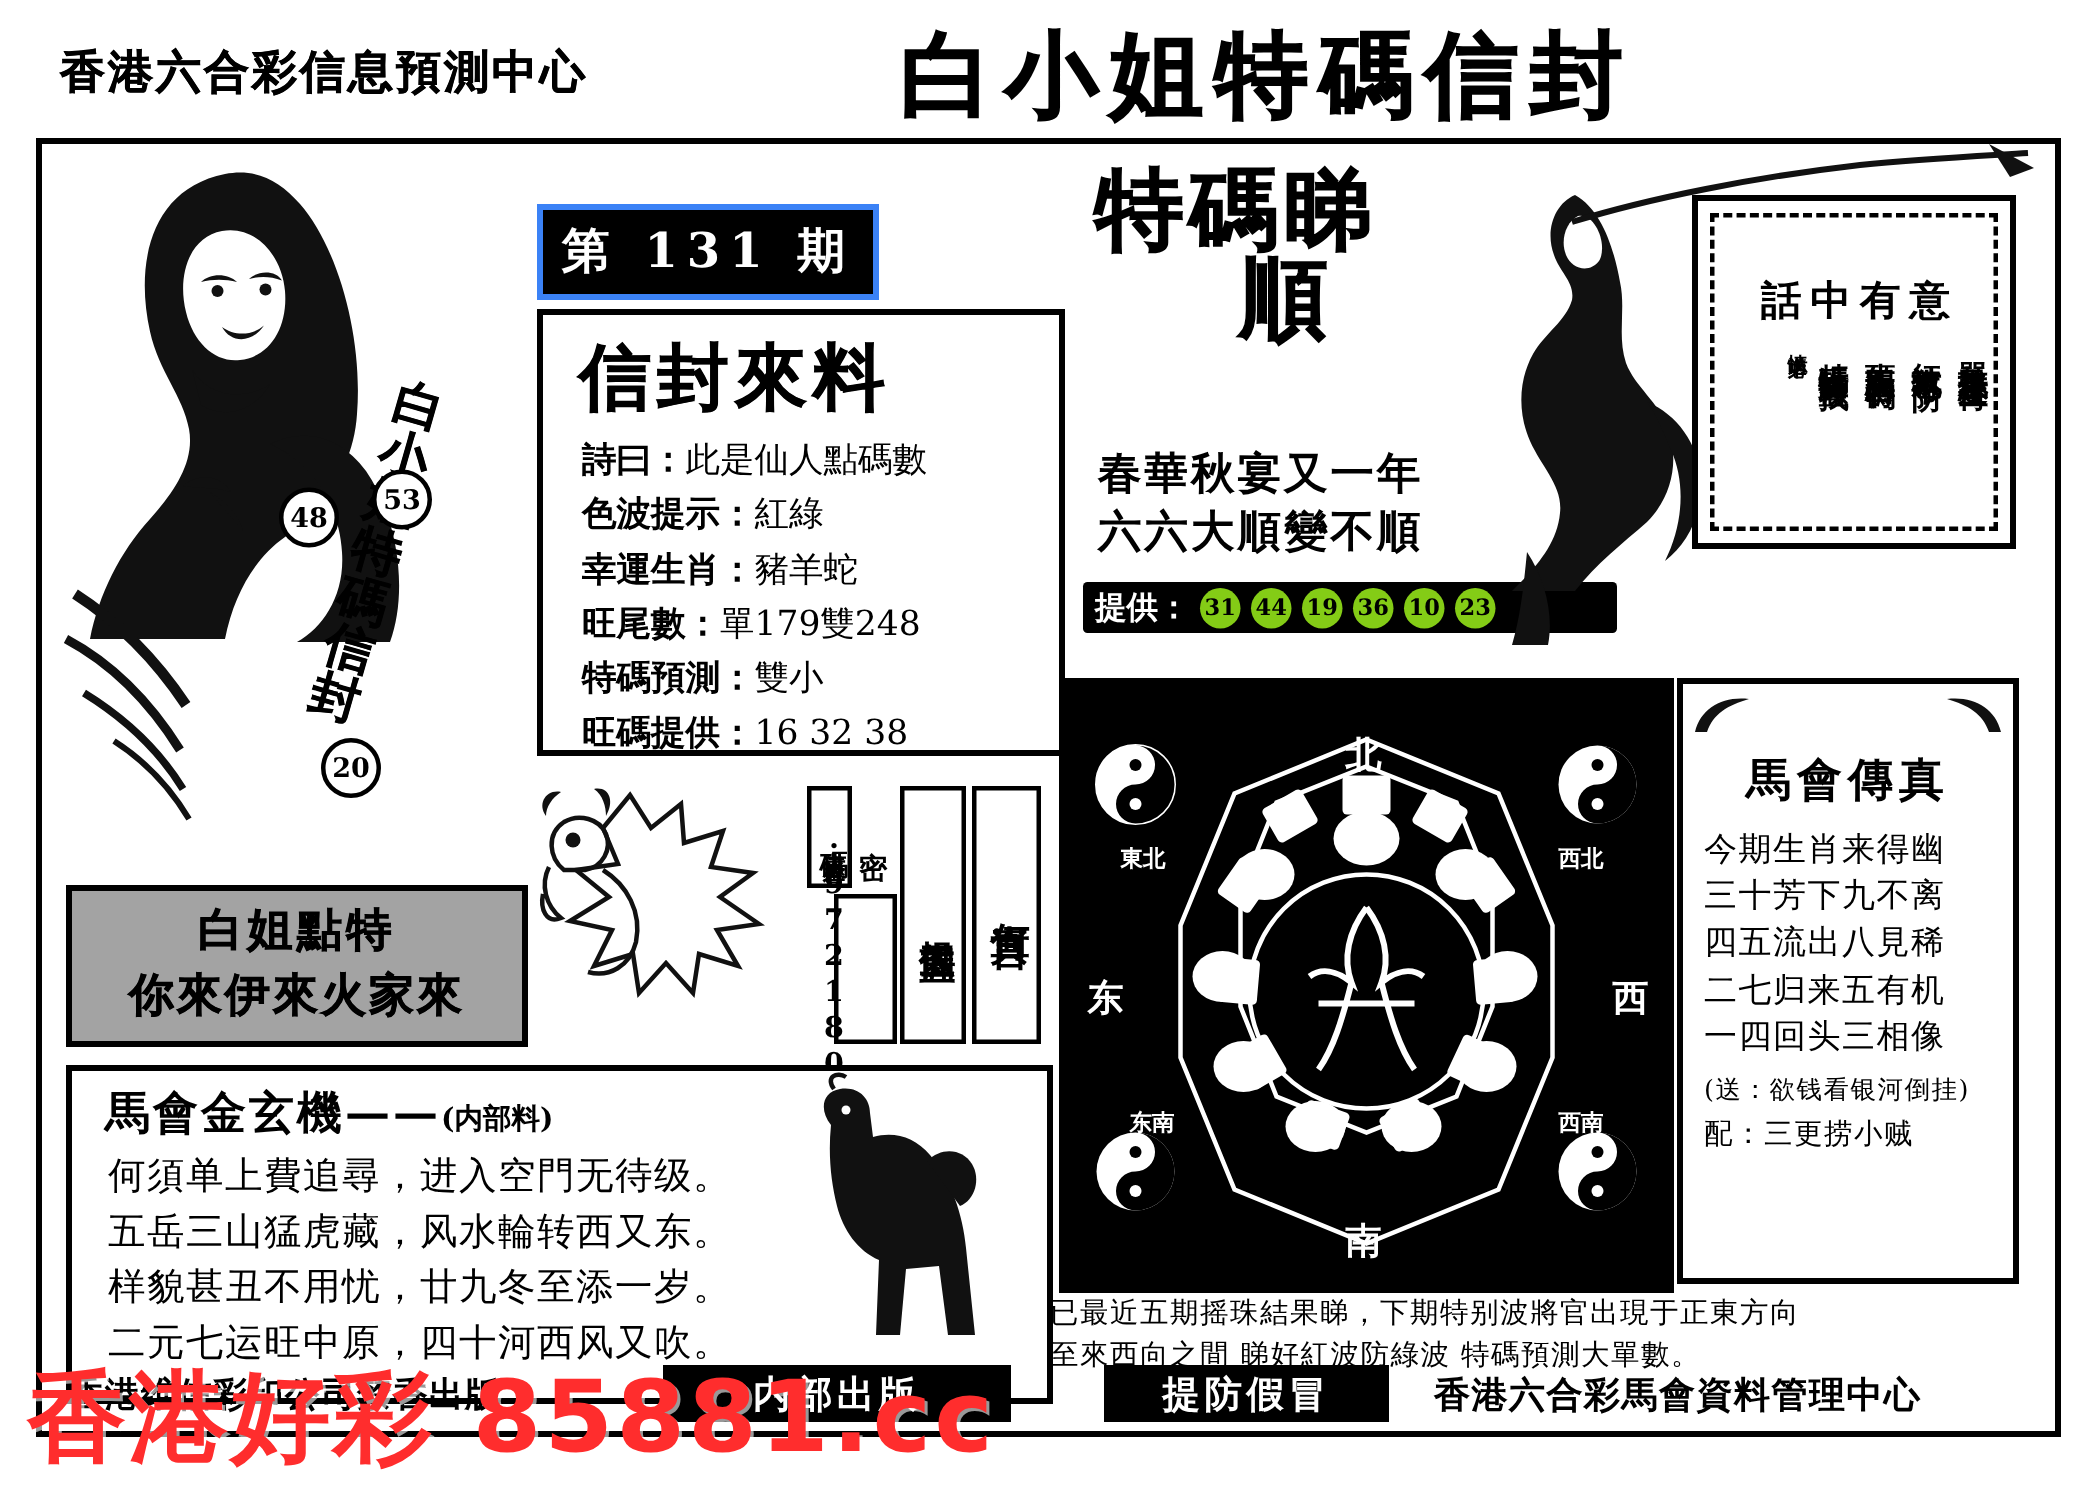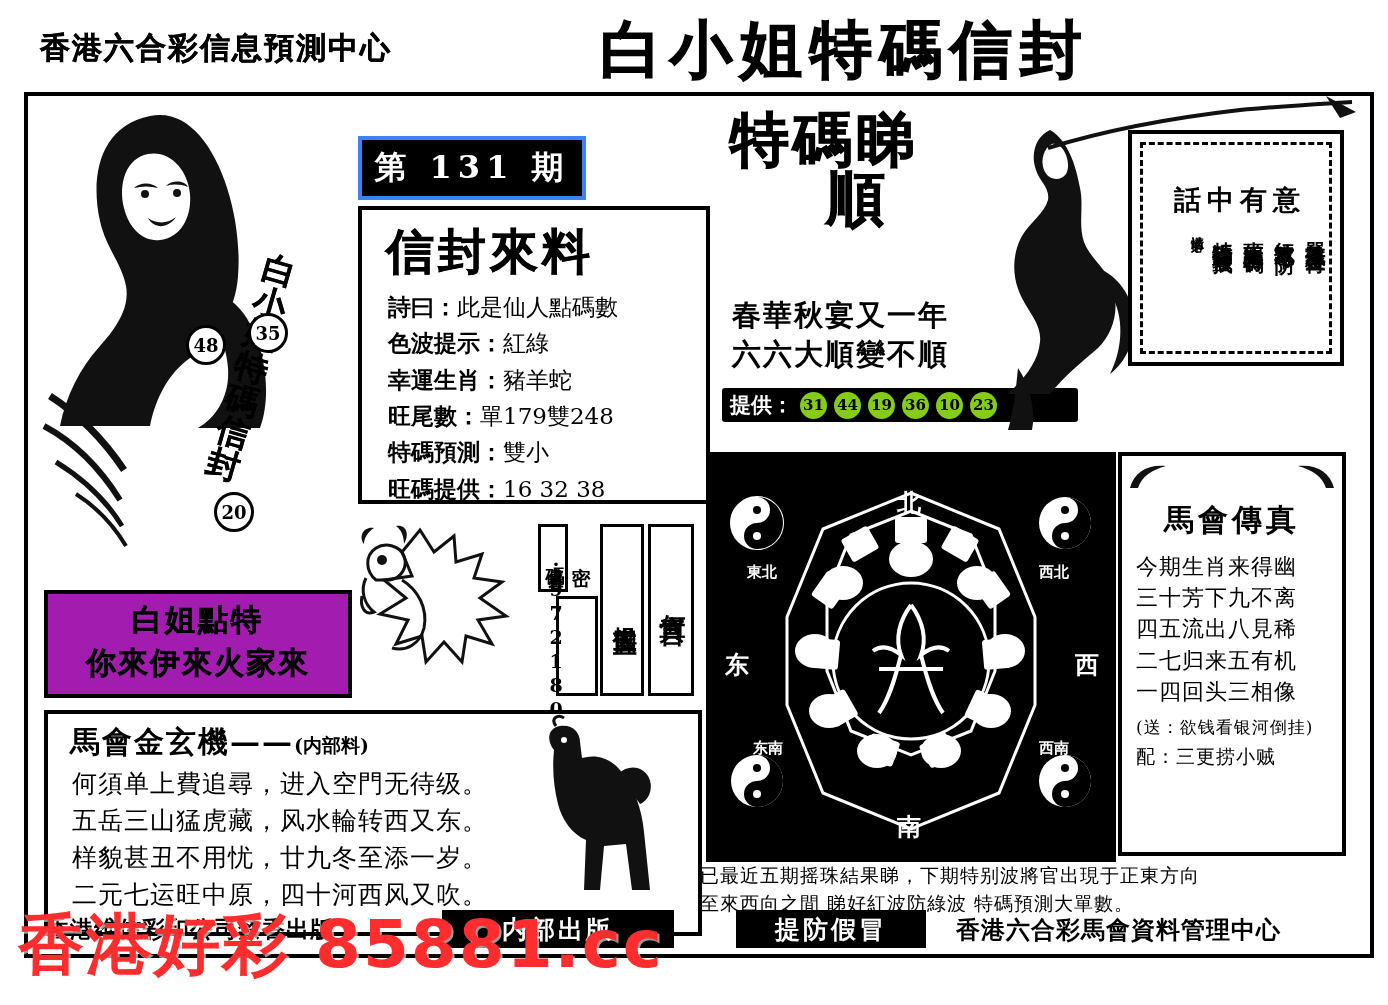--- a/index.html
+++ b/index.html
@@ -75,21 +75,21 @@
     -webkit-text-stroke:0.6px #000;
   }
   .envrow{
     margin:2px 0 0 26px;font-size:23px;line-height:1.45;white-space:nowrap;
   }
   .envrow b{font-weight:bold;}
 
   
   .baijie{
     position:absolute;left:44px;top:590px;width:300px;height:100px;
-    border:4px solid #000;background:#a21caf;
+    border:4px solid #000;background:#a3a3a3;
     font-family:"DejaVu Serif","Liberation Serif",serif;
     text-align:center;
   }
   .baijie .l1{font-size:30px;font-weight:bold;letter-spacing:3px;margin-top:6px;-webkit-text-stroke:0.5px #000;}
   .baijie .l2{font-size:30px;font-weight:bold;letter-spacing:2px;margin-top:2px;-webkit-text-stroke:0.5px #000;}
 
   
   .dragonwrap{position:absolute;left:358px;top:520px;width:190px;height:180px;}
 
   
@@ -262,21 +262,21 @@
       <path d="M46 398 C68 412 84 430 96 450" stroke="#111" stroke-width="4" fill="none"></path>
 
       <path d="M92 228 C104 218 118 222 124 232 C112 228 102 230 92 228 Z" fill="#111"></path>
       <path d="M110 232 C120 238 130 248 132 258 C124 248 116 240 110 232 Z" fill="#111"></path>
     </svg>
   </div>
 
   <div class="side-slogan">白小姐特碼信封</div>
 
   <div class="ball" style="left:186px;top:325px;">48</div>
-  <div class="ball" style="left:248px;top:313px;">35</div>
+  <div class="ball" style="left:248px;top:313px;">53</div>
   <div class="ball" style="left:214px;top:492px;">20</div>
 
   <div class="period">第 131 期</div>
 
   <div class="envbox">
     <h3>信封來料</h3>
     <div class="envrow">
       <b>詩曰：</b><span>此是仙人點碼數</span>
     </div>
     <div class="envrow">

